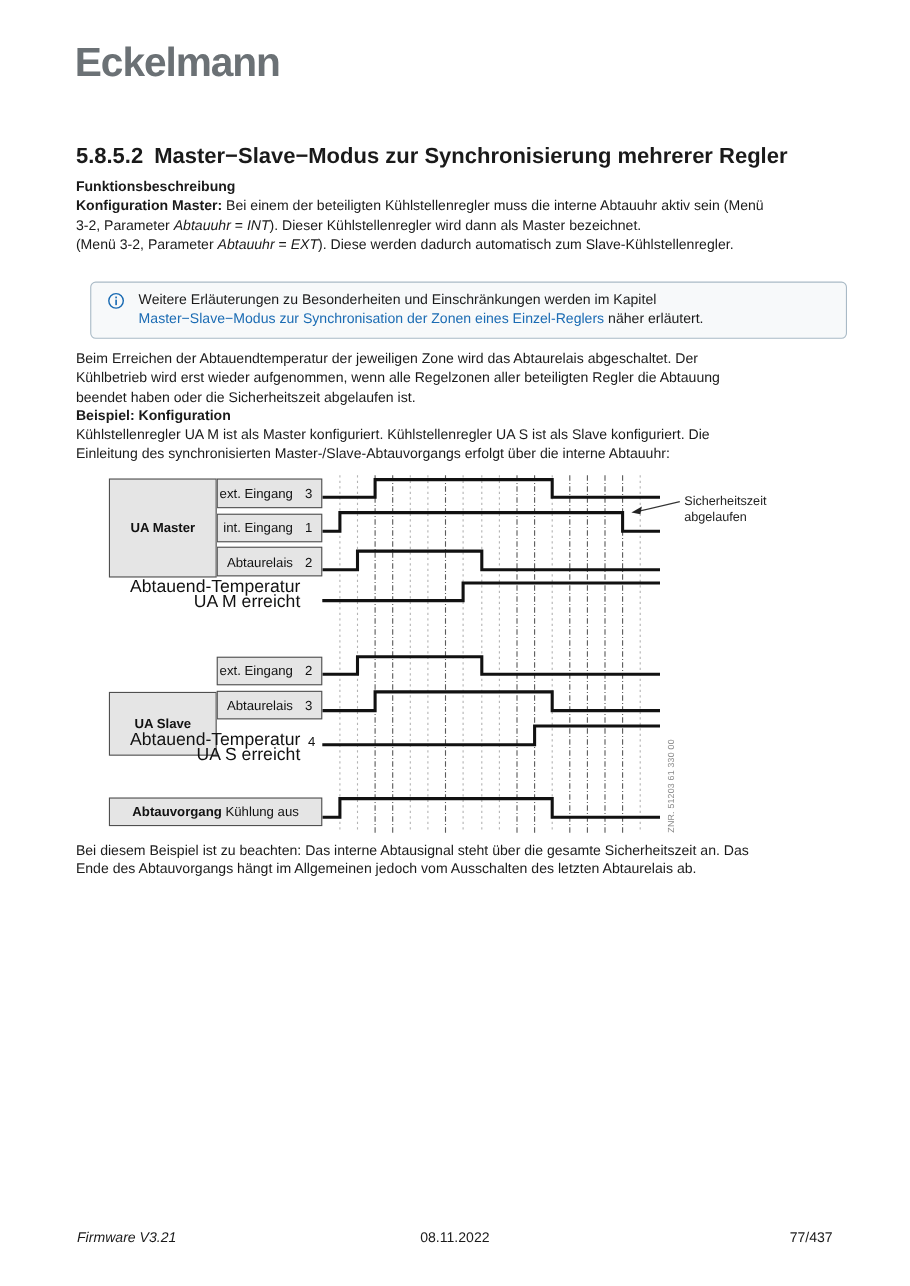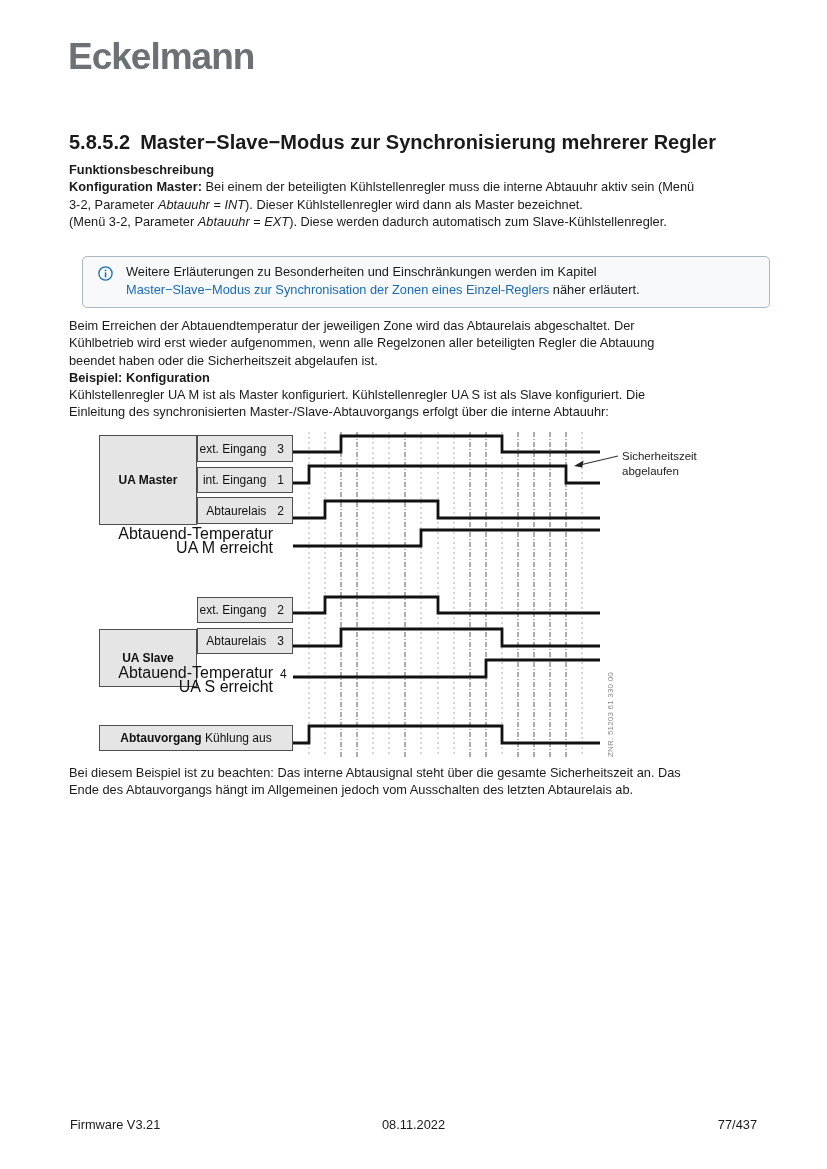--- a/index.html
+++ b/index.html
@@ -28,21 +28,21 @@
     display:flex;align-items:center;justify-content:flex-end;padding-right:8px;font-size:12px;color:#111;
   }
   .dbox.center{justify-content:center;padding-right:0;}
   .dbox .num{margin-left:11px;}
   .dbox span{white-space:pre;}
   .flabel{position:absolute;font-size:16px;line-height:13.5px;text-align:right;color:#111;}
   .flabel-num{position:absolute;font-size:12px;color:#111;}
   .annotation{left:622px;top:449px;font-size:11.5px;line-height:14.5px;color:#222;}
   .znr{left:606px;top:757px;transform:rotate(-90deg);transform-origin:0 0;font-size:8px;color:#8a8a8a;white-space:nowrap;letter-spacing:0.2px;}
   .footer{top:1117px;left:0;width:827px;font-size:12.8px;color:#1a1a1a;}
-  .footer .fl{position:absolute;left:70px;}
+  .footer .fl{position:absolute;left:70px;font-style:italic;}
   .footer .fc{position:absolute;left:0;width:827px;text-align:center;}
   .footer .fr{position:absolute;right:70px;}
 </style>
 </head>
 <body>
 
 <div class="page">
 
   <div class="abs logo">Eckelmann</div>
 

